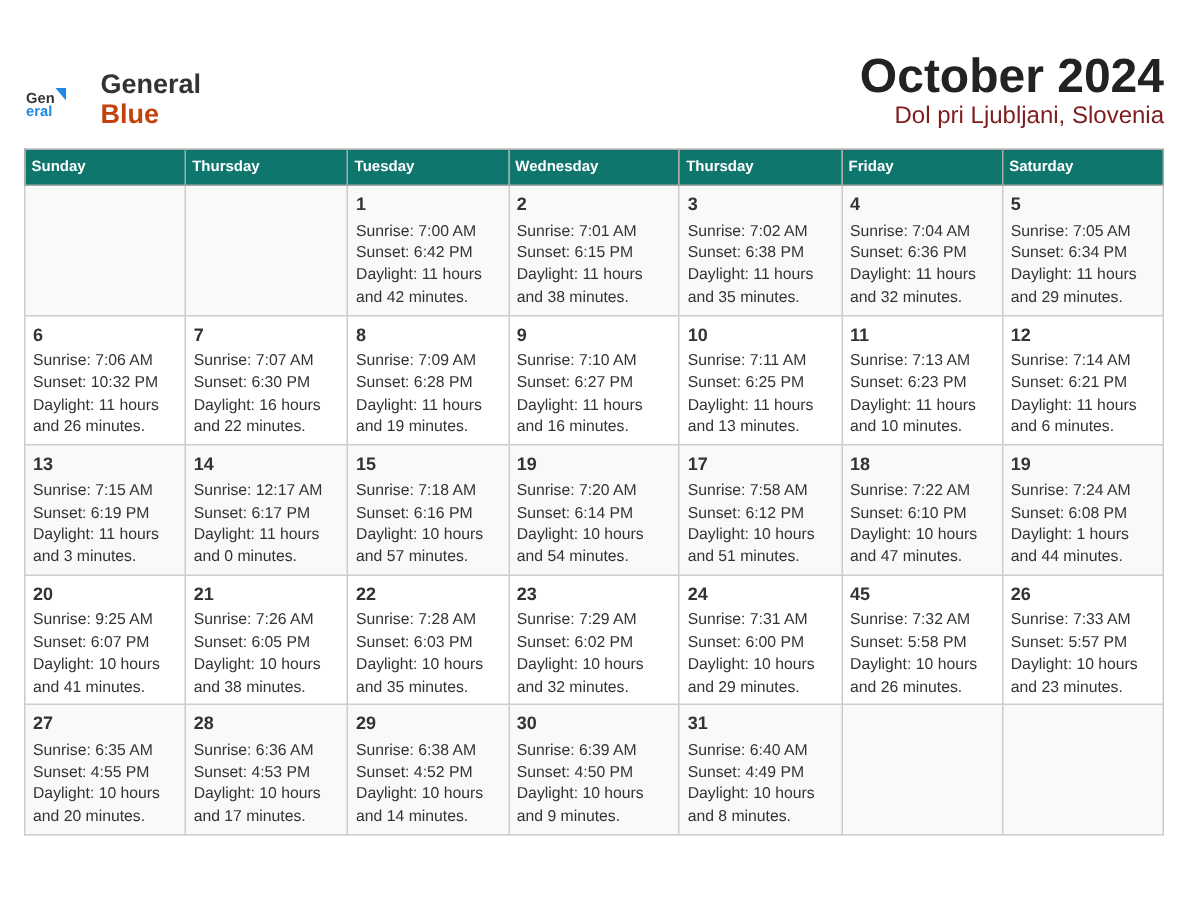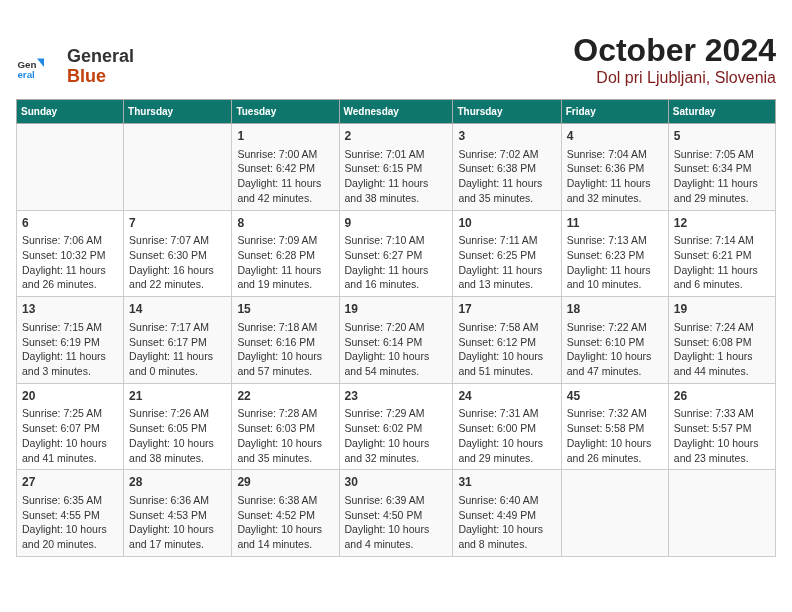--- a/index.html
+++ b/index.html
@@ -205,21 +205,21 @@
       </tr>
       <tr>
         <td>
           <span class="day-number">13</span>
           <div class="day-info">Sunrise: 7:15 AM</div>
           <div class="day-info">Sunset: 6:19 PM</div>
           <div class="day-info">Daylight: 11 hours and 3 minutes.</div>
         </td>
         <td>
           <span class="day-number">14</span>
-          <div class="day-info">Sunrise: 7:17 AM</div>
+          <div class="day-info">Sunrise: 12:17 AM</div>
           <div class="day-info">Sunset: 6:17 PM</div>
           <div class="day-info">Daylight: 11 hours and 0 minutes.</div>
         </td>
         <td>
           <span class="day-number">15</span>
           <div class="day-info">Sunrise: 7:18 AM</div>
           <div class="day-info">Sunset: 6:16 PM</div>
           <div class="day-info">Daylight: 10 hours and 57 minutes.</div>
         </td>
         <td>
@@ -243,21 +243,21 @@
         <td>
           <span class="day-number">19</span>
           <div class="day-info">Sunrise: 7:24 AM</div>
           <div class="day-info">Sunset: 6:08 PM</div>
           <div class="day-info">Daylight: 1 hours and 44 minutes.</div>
         </td>
       </tr>
       <tr>
         <td>
           <span class="day-number">20</span>
-          <div class="day-info">Sunrise: 7:25 AM</div>
+          <div class="day-info">Sunrise: 9:25 AM</div>
           <div class="day-info">Sunset: 6:07 PM</div>
           <div class="day-info">Daylight: 10 hours and 41 minutes.</div>
         </td>
         <td>
           <span class="day-number">21</span>
           <div class="day-info">Sunrise: 7:26 AM</div>
           <div class="day-info">Sunset: 6:05 PM</div>
           <div class="day-info">Daylight: 10 hours and 38 minutes.</div>
         </td>
         <td>
@@ -307,21 +307,21 @@
         <td>
           <span class="day-number">29</span>
           <div class="day-info">Sunrise: 6:38 AM</div>
           <div class="day-info">Sunset: 4:52 PM</div>
           <div class="day-info">Daylight: 10 hours and 14 minutes.</div>
         </td>
         <td>
           <span class="day-number">30</span>
           <div class="day-info">Sunrise: 6:39 AM</div>
           <div class="day-info">Sunset: 4:50 PM</div>
-          <div class="day-info">Daylight: 10 hours and 4 minutes.</div>
+          <div class="day-info">Daylight: 10 hours and 9 minutes.</div>
         </td>
         <td>
           <span class="day-number">31</span>
           <div class="day-info">Sunrise: 6:40 AM</div>
           <div class="day-info">Sunset: 4:49 PM</div>
           <div class="day-info">Daylight: 10 hours and 8 minutes.</div>
         </td>
         <td></td>
         <td></td>
       </tr>

